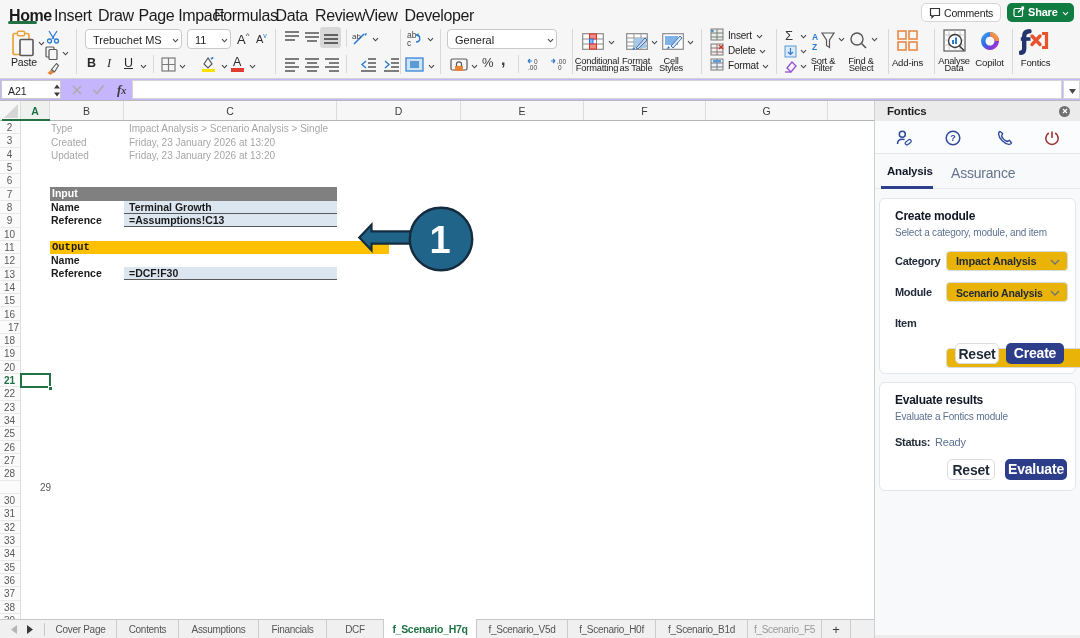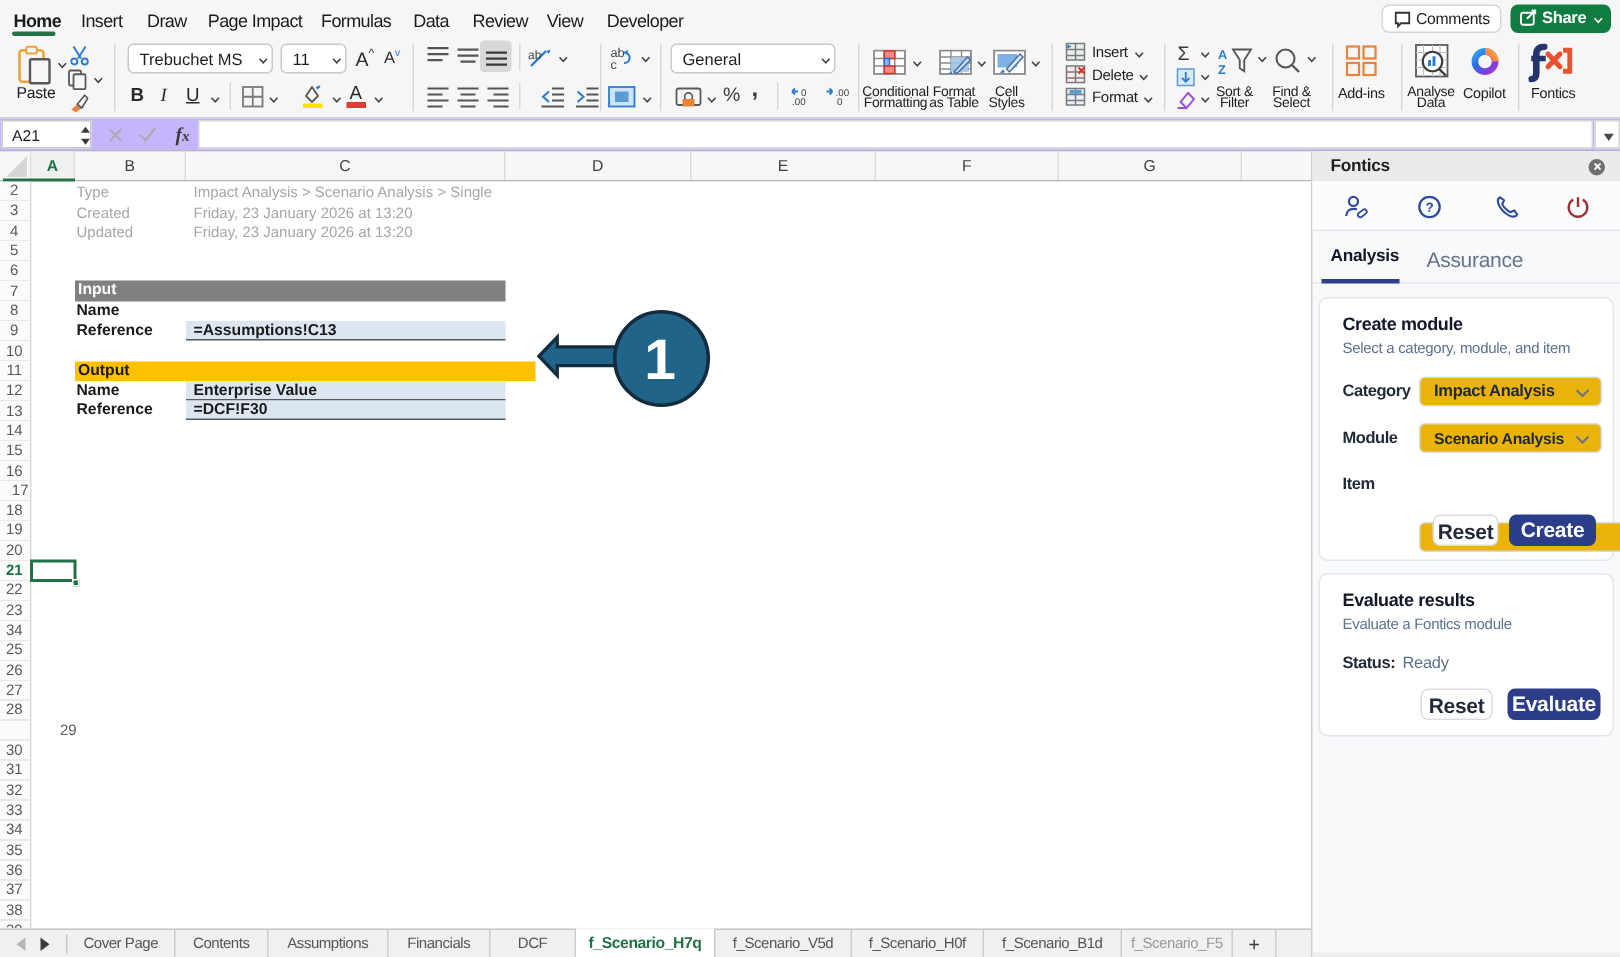--- a/index.html
+++ b/index.html
@@ -1,19 +1,19 @@
 <!DOCTYPE html>
 <html><head><meta charset="utf-8">
 <style>
 * { margin:0; padding:0; box-sizing:border-box; }
 html,body { width:1080px; height:638px; overflow:hidden; font-family:"Liberation Sans",sans-serif; }
 body { position:relative; background:#fff; }
 .abs { position:absolute; }
 #menubar { left:0; top:0; width:1080px; height:24px; background:#f6f6f6; }
-.mi { position:absolute; top:6.5px; font-size:12px; letter-spacing:-0.4px; color:#1b1b1b; white-space:nowrap; }
+.mi { position:absolute; top:6.5px; font-size:16px; letter-spacing:-0.4px; color:#1b1b1b; white-space:nowrap; }
 #ribbon { left:0; top:24px; width:1080px; height:55px; background:#f6f6f6; border-bottom:1px solid #d4d4d4; }
 .vdiv { position:absolute; top:5px; height:45px; width:1px; background:#d8d8d8; }
 .chev { position:absolute; width:7px; height:7px; }
 .rlbl { position:absolute; font-size:9.3px; letter-spacing:-0.2px; color:#1d1d1d; white-space:nowrap; text-align:center; line-height:7.3px; }
 .box { position:absolute; background:#fff; border:1px solid #c9c9c9; border-radius:4px; font-size:11px; color:#1d1d1d; }
 #fbar { left:0; top:79px; width:1080px; height:22px; background:#c4b5fd; border-bottom:1px solid #b9b9b9; }
 #colhdr { left:0; top:101px; width:874px; height:20px; background:#f7f7f7; }
 .chc { position:absolute; top:0; height:19px; font-size:10.5px; color:#3d3d3d; text-align:center; line-height:20px; border-right:1px solid #dcdcdc; }
 #grid { left:0; top:121px; width:874px; height:498px; background:#fff; overflow:hidden; }
 #rowhdr { position:absolute; left:0; top:0; width:21px; height:498px; background:repeating-linear-gradient(to bottom,#fbfbfb 0px,#fbfbfb 12.32px,#e9e9e9 12.32px,#e9e9e9 13.32px); border-right:1px solid #dcdcdc; }
@@ -440,25 +440,25 @@
 <div class="rn" style="top:492.8px;color:#595959;">39</div>
   </div>
   <div class="cell" style="left:51px;top:1.3px;color:#a6a6a6;">Type</div>
   <div class="cell" style="left:129px;top:1.3px;color:#a6a6a6;">Impact Analysis &gt; Scenario Analysis &gt; Single</div>
   <div class="cell" style="left:51px;top:14.6px;color:#a6a6a6;">Created</div>
   <div class="cell" style="left:129px;top:14.6px;color:#a6a6a6;">Friday, 23 January 2026 at 13:20</div>
   <div class="cell" style="left:51px;top:27.9px;color:#a6a6a6;">Updated</div>
   <div class="cell" style="left:129px;top:27.9px;color:#a6a6a6;">Friday, 23 January 2026 at 13:20</div>
   <div class="cellb" style="left:50px;top:66.3px;width:287px;background:#808080;color:#fff;padding-left:2px;">Input</div>
   <div class="cellb" style="left:51px;top:79.6px;">Name</div>
+  <div class="cellb" style="left:124px;top:79.6px;width:213px;background:#dce6f1;border-bottom:1px solid #595959;padding-left:5px;">Terminal Growth</div>
   <div class="cellb" style="left:51px;top:92.9px;">Reference</div>
   <div class="cellb" style="left:124px;top:92.9px;width:213px;background:#dce6f1;border-bottom:1px solid #595959;padding-left:5px;">=Assumptions!C13</div>
-  <div class="cellb" style="left:50px;top:119.5px;width:307px;background:#ffc000;padding-left:2px;">Output</div>
+  <div class="cellb" style="left:50px;top:119.5px;width:339px;background:#ffc000;padding-left:2px;font-family:Liberation Mono, monospace;">Output</div>
   <div class="cellb" style="left:51px;top:132.8px;">Name</div>
-  <div class="cellb" style="left:124px;top:132.8px;width:213px;background:#dce6f1;border-bottom:1px solid #595959;padding-left:5px;">Enterprise Value</div>
   <div class="cellb" style="left:51px;top:146.1px;">Reference</div>
   <div class="cellb" style="left:124px;top:146.1px;width:213px;background:#dce6f1;border-bottom:1px solid #595959;padding-left:5px;">=DCF!F30</div>
   <svg class="abs" style="left:340px;top:75px;" width="140" height="105" viewBox="0 0 140 105">
     <path d="M19.3 41.5 L31.5 28.8 L31.5 35.3 L75 35.3 L75 47.7 L31.5 47.7 L31.5 54.3 Z" fill="#20648a" stroke="#142c3e" stroke-width="2.2" stroke-linejoin="miter"></path>
     <circle cx="101" cy="43" r="31.2" fill="#20648a" stroke="#142c3e" stroke-width="2.4"></circle>
     <text x="100" y="56.5" text-anchor="middle" font-size="38" font-weight="700" fill="#fff" font-family="'Liberation Sans',sans-serif">1</text>
   </svg>
   <div class="abs" style="left:19.5px;top:252.3px;width:31.5px;height:15px;border:2px solid #217346;"></div>
   <div class="abs" style="left:48px;top:264.8px;width:5px;height:5px;background:#217346;border:1px solid #fff;"></div>
 </div>

